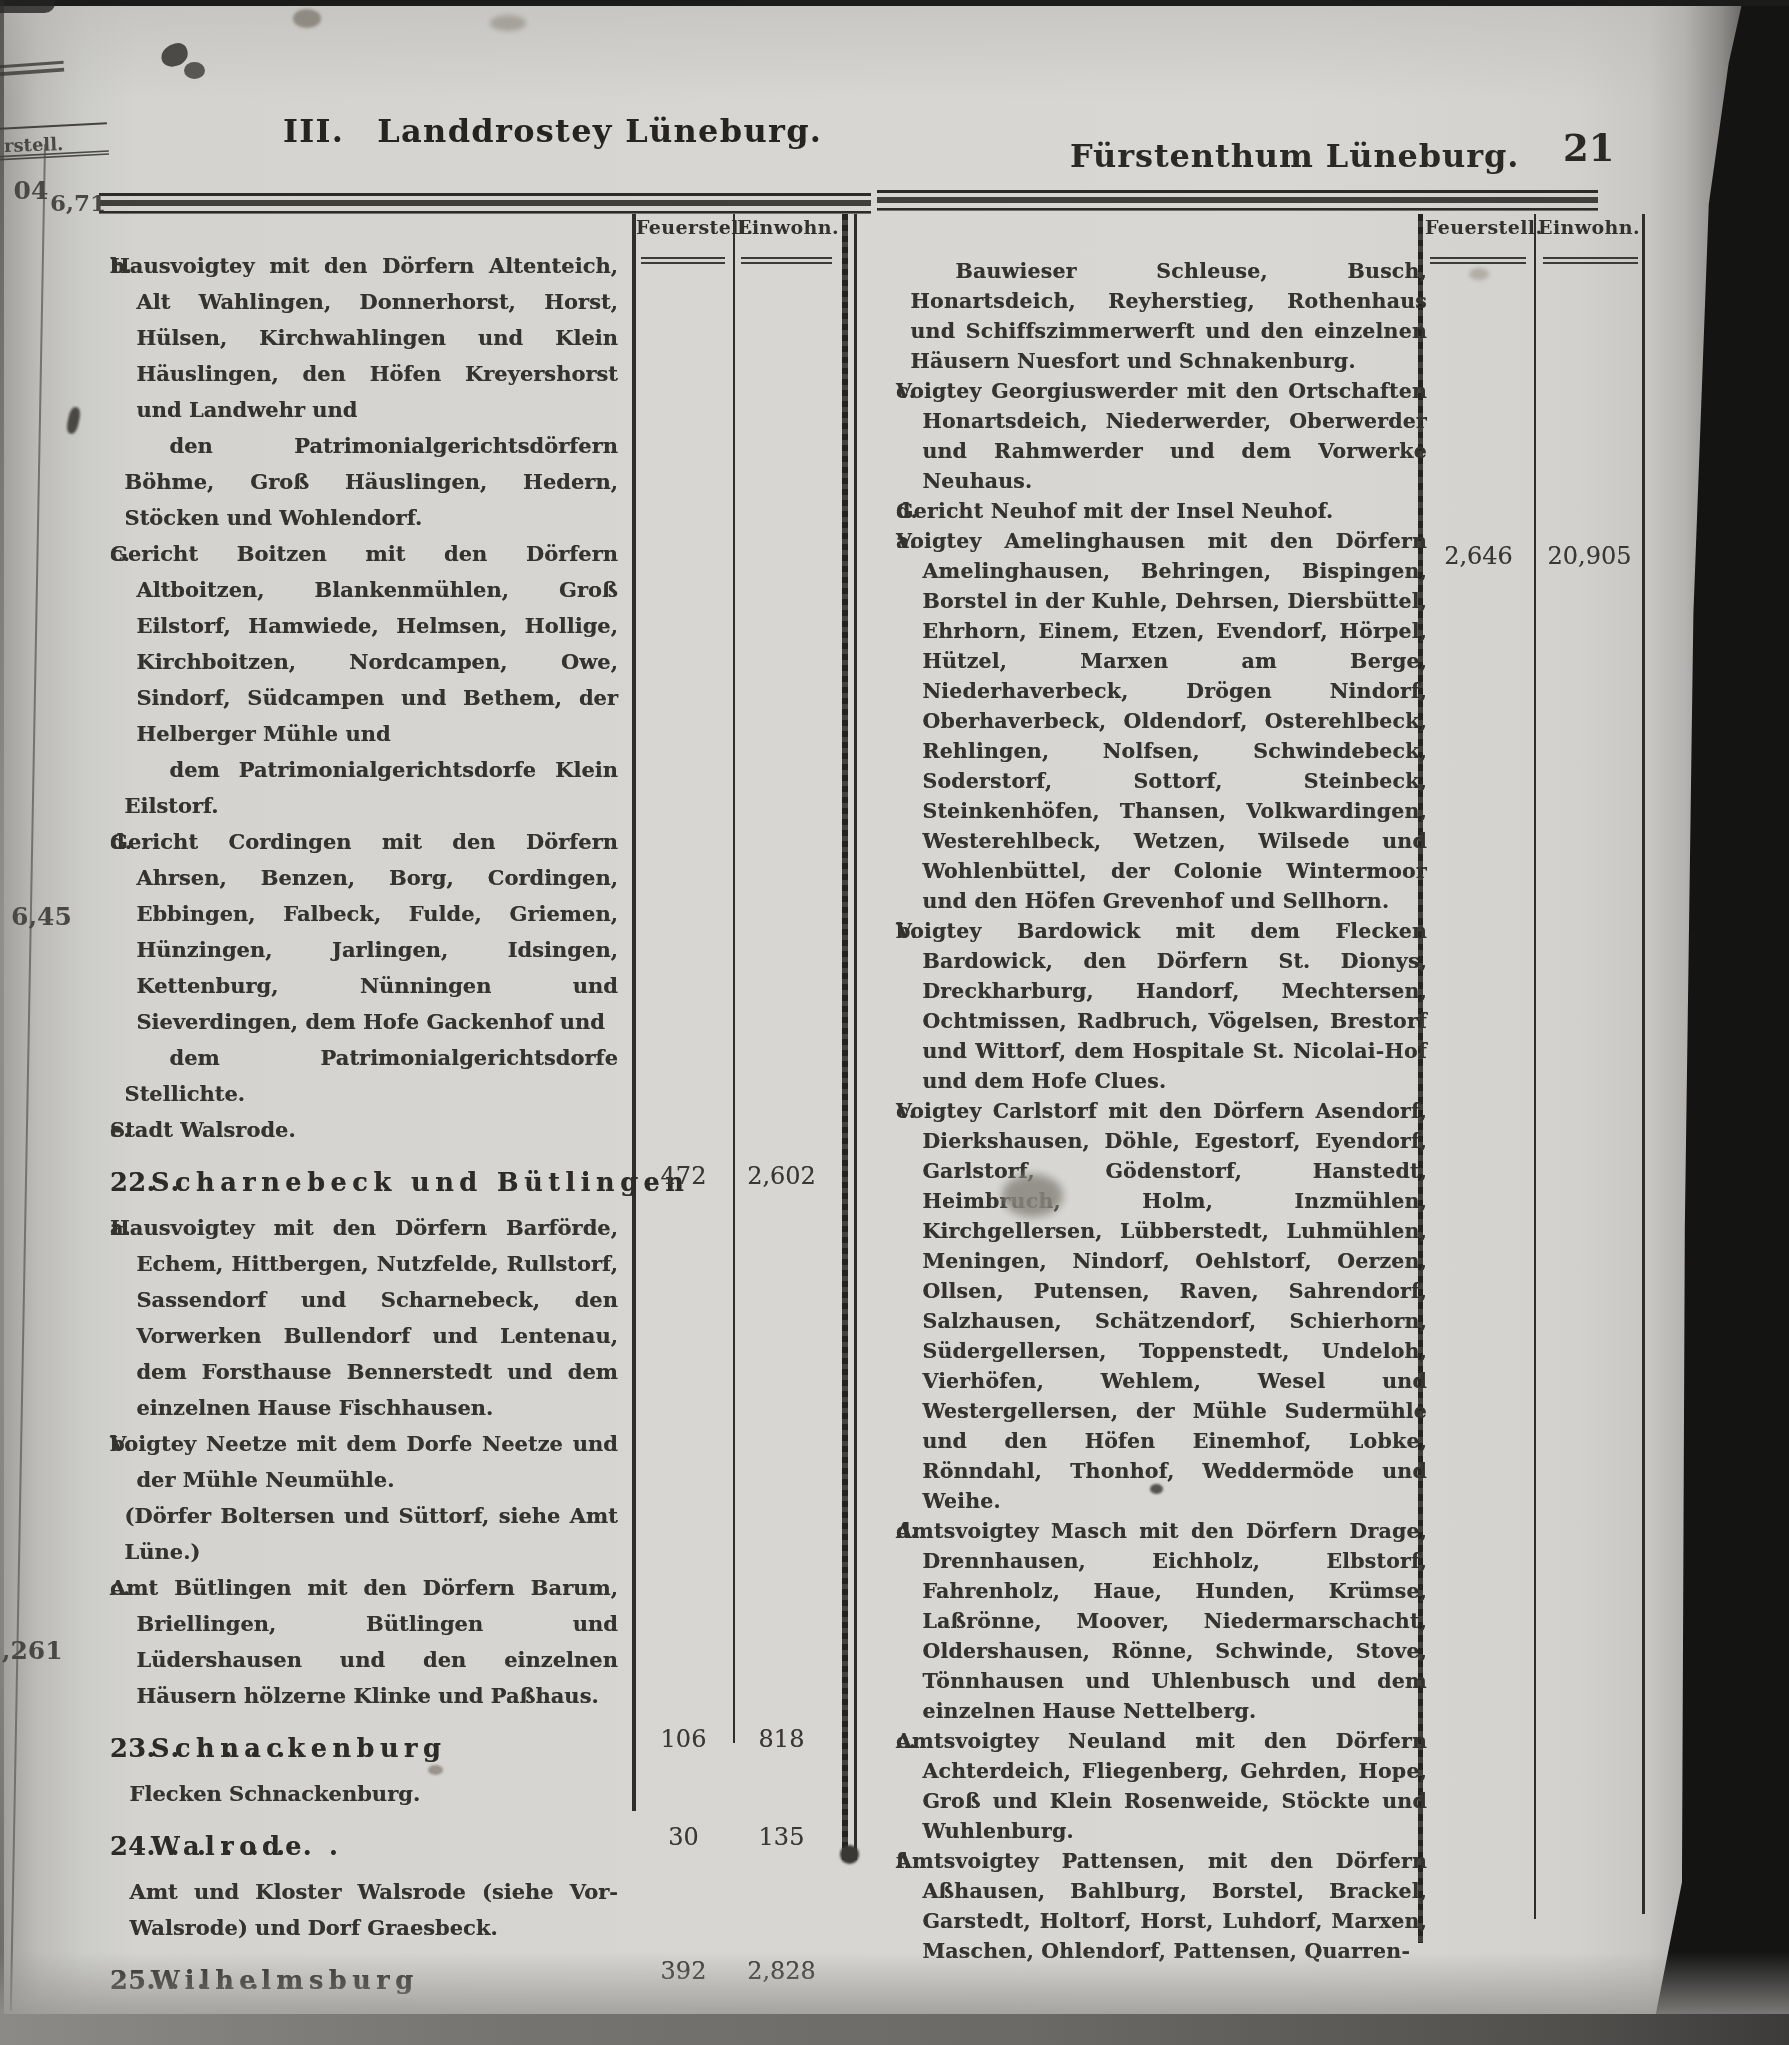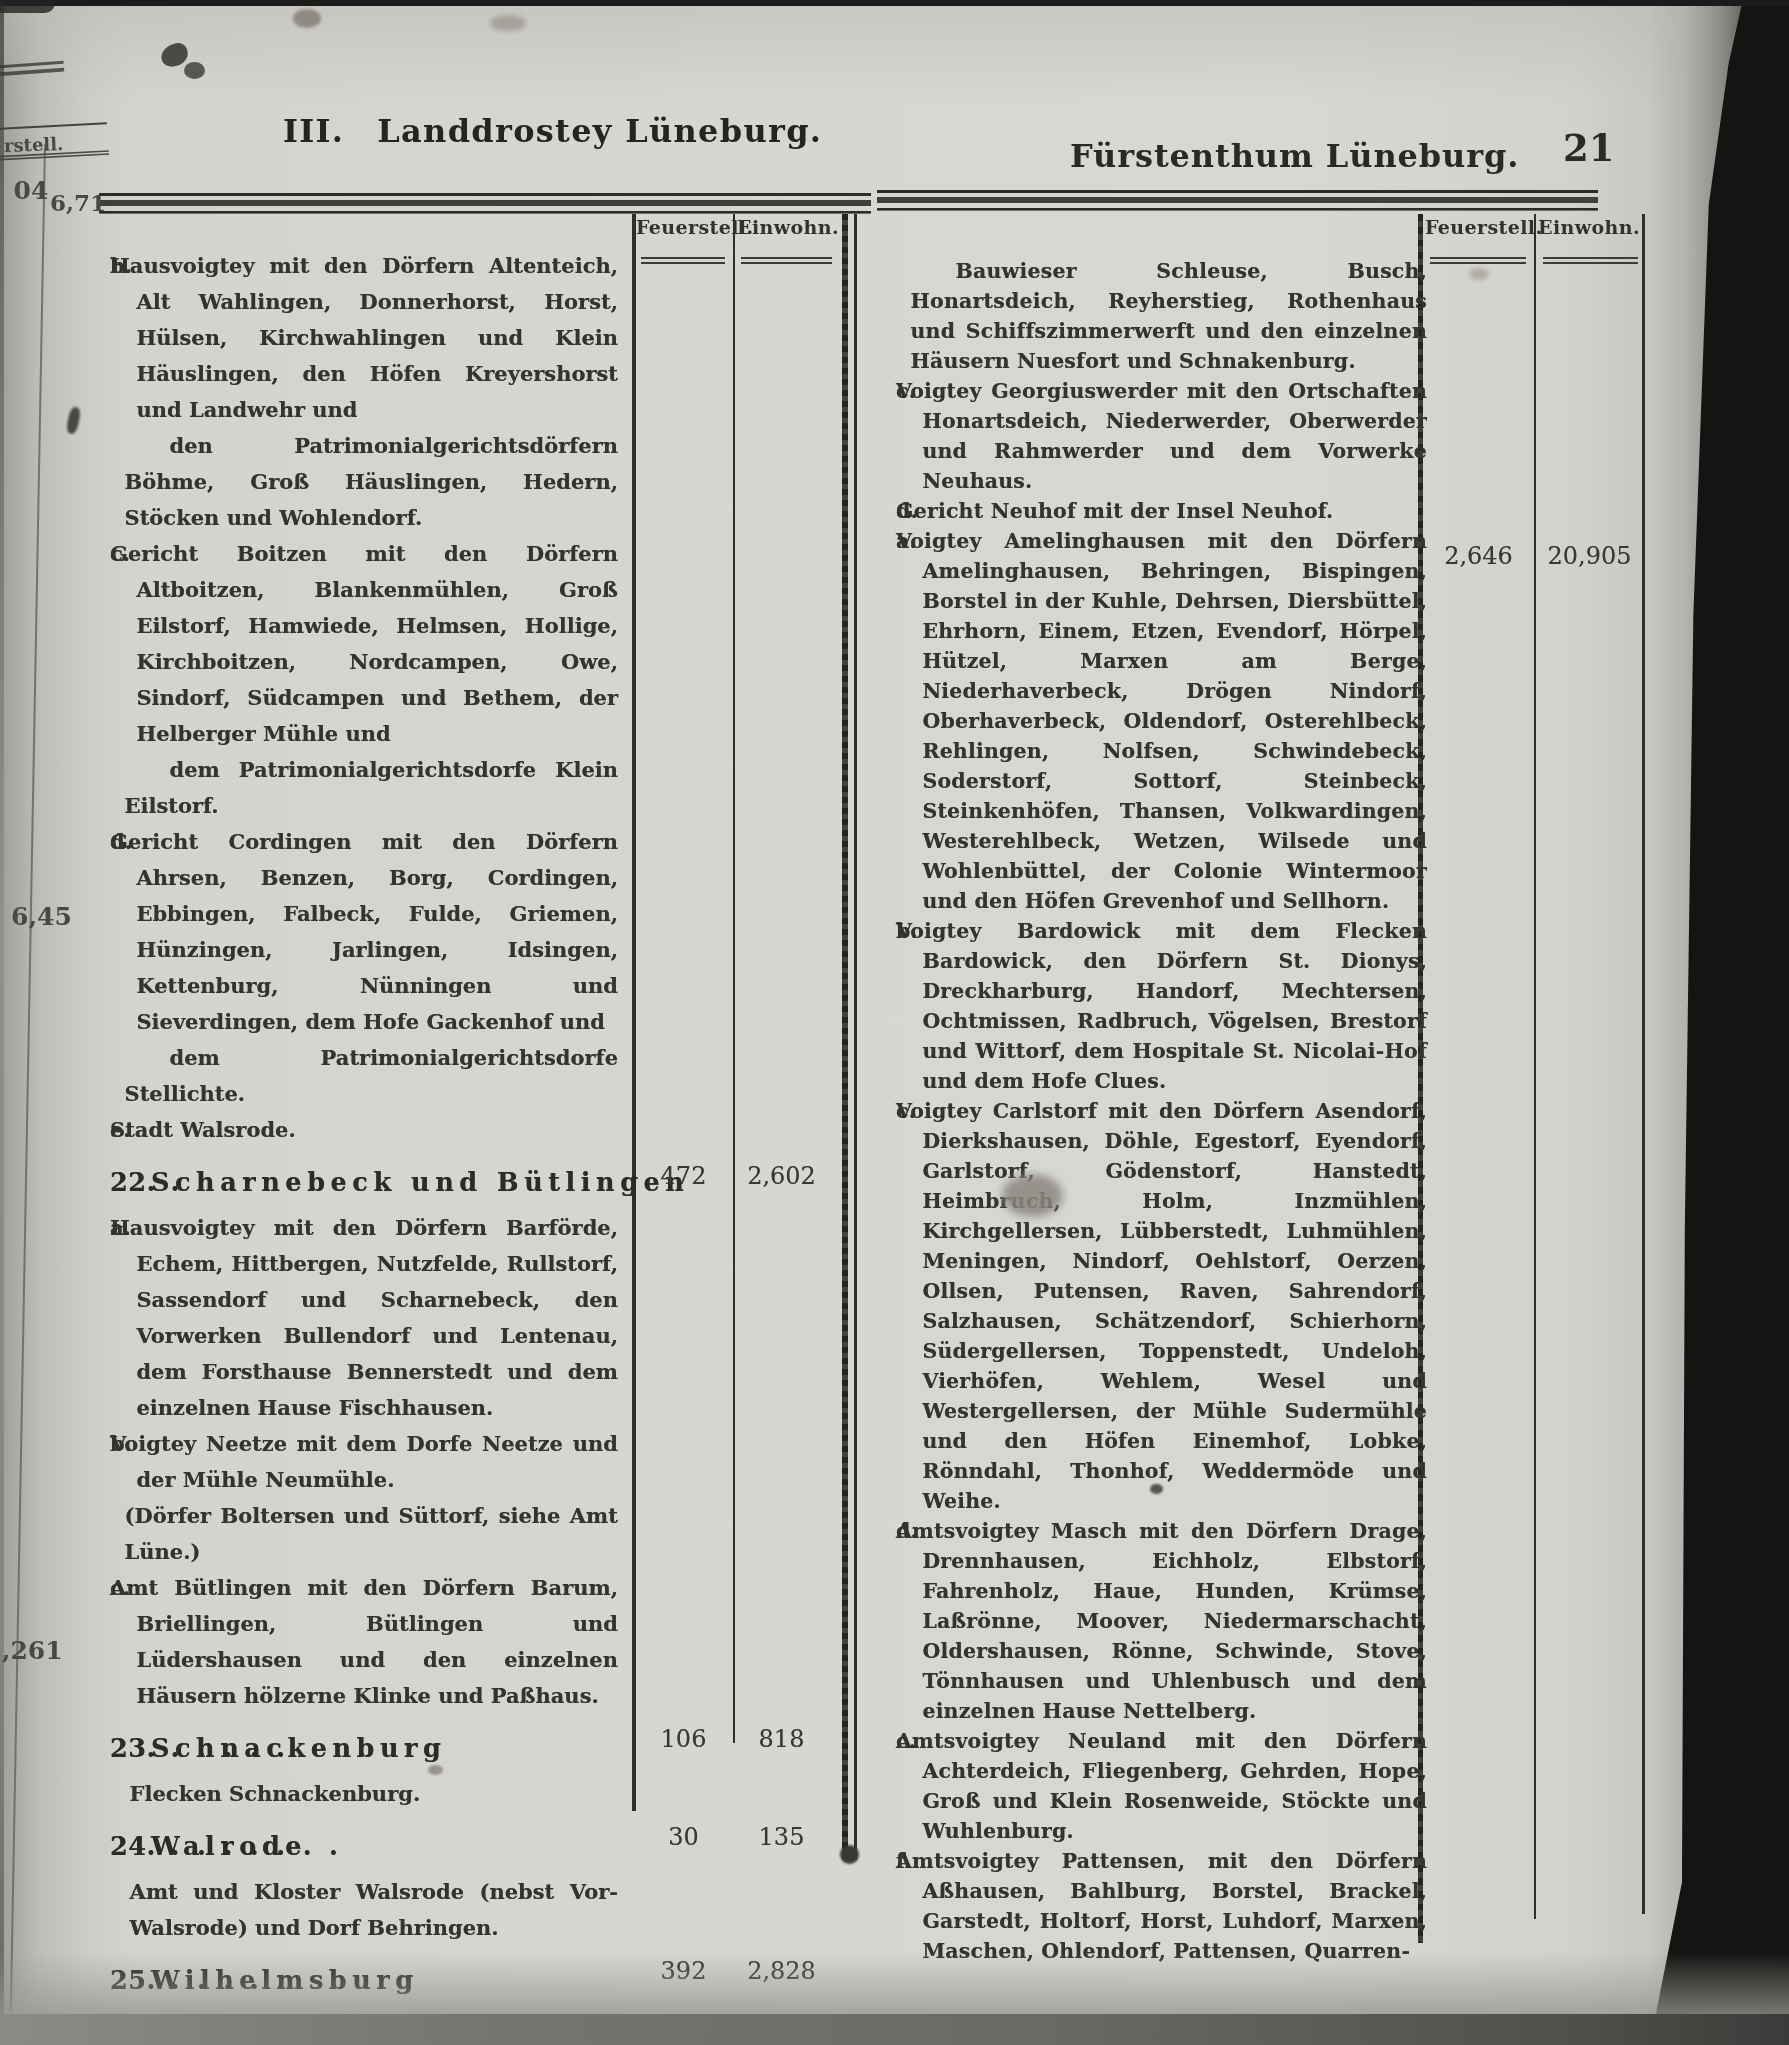--- a/index.html
+++ b/index.html
@@ -160,21 +160,21 @@
       <p class="cont">dem Patrimonialgerichtsdorfe Stellichte.</p>
       <p class="item"><span class="letter">e.</span>Stadt Walsrode.</p>
       <div class="sec"><span class="sec-num">22.</span><span class="sec-title">Scharnebeck und Bütlingen</span><span class="sec-dots">.</span></div>
       <p class="item"><span class="letter">a.</span>Hausvoigtey mit den Dörfern Barförde, Echem, Hittbergen, Nutzfelde, Rullstorf, Sassendorf und Scharnebeck, den Vorwerken Bullendorf und Lentenau, dem Forsthause Bennerstedt und dem einzelnen Hause Fischhausen.</p>
       <p class="item"><span class="letter">b.</span>Voigtey Neetze mit dem Dorfe Neetze und der Mühle Neumühle.</p>
       <p class="plain">(Dörfer Boltersen und Süttorf, siehe Amt Lüne.)</p>
       <p class="item"><span class="letter">c.</span>Amt Bütlingen mit den Dörfern Barum, Briellingen, Bütlingen und Lüdershausen und den einzelnen Häusern hölzerne Klinke und Paßhaus.</p>
       <div class="sec"><span class="sec-num">23.</span><span class="sec-title">Schnackenburg</span><span class="sec-dots">.  .  .  .  .</span></div>
       <p class="plain2">Flecken Schnackenburg.</p>
       <div class="sec"><span class="sec-num">24.</span><span class="sec-title">Walrode</span><span class="sec-dots">.  .  .  .  .  .  .</span></div>
-      <p class="plain2">Amt und Kloster Walsrode (nebst Vor-Walsrode) und Dorf Behringen.</p>
+      <p class="plain2">Amt und Kloster Walsrode (siehe Vor-Walsrode) und Dorf Graesbeck.</p>
       <div class="sec"><span class="sec-num">25.</span><span class="sec-title">Wilhelmsburg</span><span class="sec-dots">.  .  .  .  .</span></div>
       <p class="item"><span class="letter">a.</span>Voigtey Stillhorn mit den Ortschaften Alteschleuse, Altendeich, Bullert, Einlage, Finkenrieck, Götjensort, Grünendeich, Höhe, Hövel, Jenerseite, Kirchdorf, Kornweyde, Mühle, Neuckfeld, Schönefelde, Sperlsdeich und Stillhorn, dem Vorwerke Schluisgrove und den einzelnen Häusern Felde, Kuckuckshorn und Külenkathe.</p>
     </div>
   <div class="col-text col-right-text">
       <p class="cont">Bauwieser Schleuse, Busch, Honartsdeich, Reyherstieg, Rothenhaus und Schiffszimmerwerft und den einzelnen Häusern Nuesfort und Schnakenburg.</p>
       <p class="item"><span class="letter">c.</span>Voigtey Georgiuswerder mit den Ortschaften Honartsdeich, Niederwerder, Oberwerder und Rahmwerder und dem Vorwerke Neuhaus.</p>
       <p class="item"><span class="letter">d.</span>Gericht Neuhof mit der Insel Neuhof.</p>
       <p class="item"><span class="letter">a.</span>Voigtey Amelinghausen mit den Dörfern Amelinghausen, Behringen, Bispingen, Borstel in der Kuhle, Dehrsen, Diersbüttel, Ehrhorn, Einem, Etzen, Evendorf, Hörpel, Hützel, Marxen am Berge, Niederhaverbeck, Drögen Nindorf, Oberhaverbeck, Oldendorf, Osterehlbeck, Rehlingen, Nolfsen, Schwindebeck, Soderstorf, Sottorf, Steinbeck, Steinkenhöfen, Thansen, Volkwardingen, Westerehlbeck, Wetzen, Wilsede und Wohlenbüttel, der Colonie Wintermoor und den Höfen Grevenhof und Sellhorn.</p>
       <p class="item"><span class="letter">b.</span>Voigtey Bardowick mit dem Flecken Bardowick, den Dörfern St. Dionys, Dreckharburg, Handorf, Mechtersen, Ochtmissen, Radbruch, Vögelsen, Brestorf und Wittorf, dem Hospitale St. Nicolai-Hof und dem Hofe Clues.</p>
       <p class="item"><span class="letter">c.</span>Voigtey Carlstorf mit den Dörfern Asendorf, Dierkshausen, Döhle, Egestorf, Eyendorf, Garlstorf, Gödenstorf, Hanstedt, Heimbruch, Holm, Inzmühlen, Kirchgellersen, Lübberstedt, Luhmühlen, Meningen, Nindorf, Oehlstorf, Oerzen, Ollsen, Putensen, Raven, Sahrendorf, Salzhausen, Schätzendorf, Schierhorn, Südergellersen, Toppenstedt, Undeloh, Vierhöfen, Wehlem, Wesel und Westergellersen, der Mühle Sudermühle und den Höfen Einemhof, Lobke, Rönndahl, Thonhof, Weddermöde und Weihe.</p>

